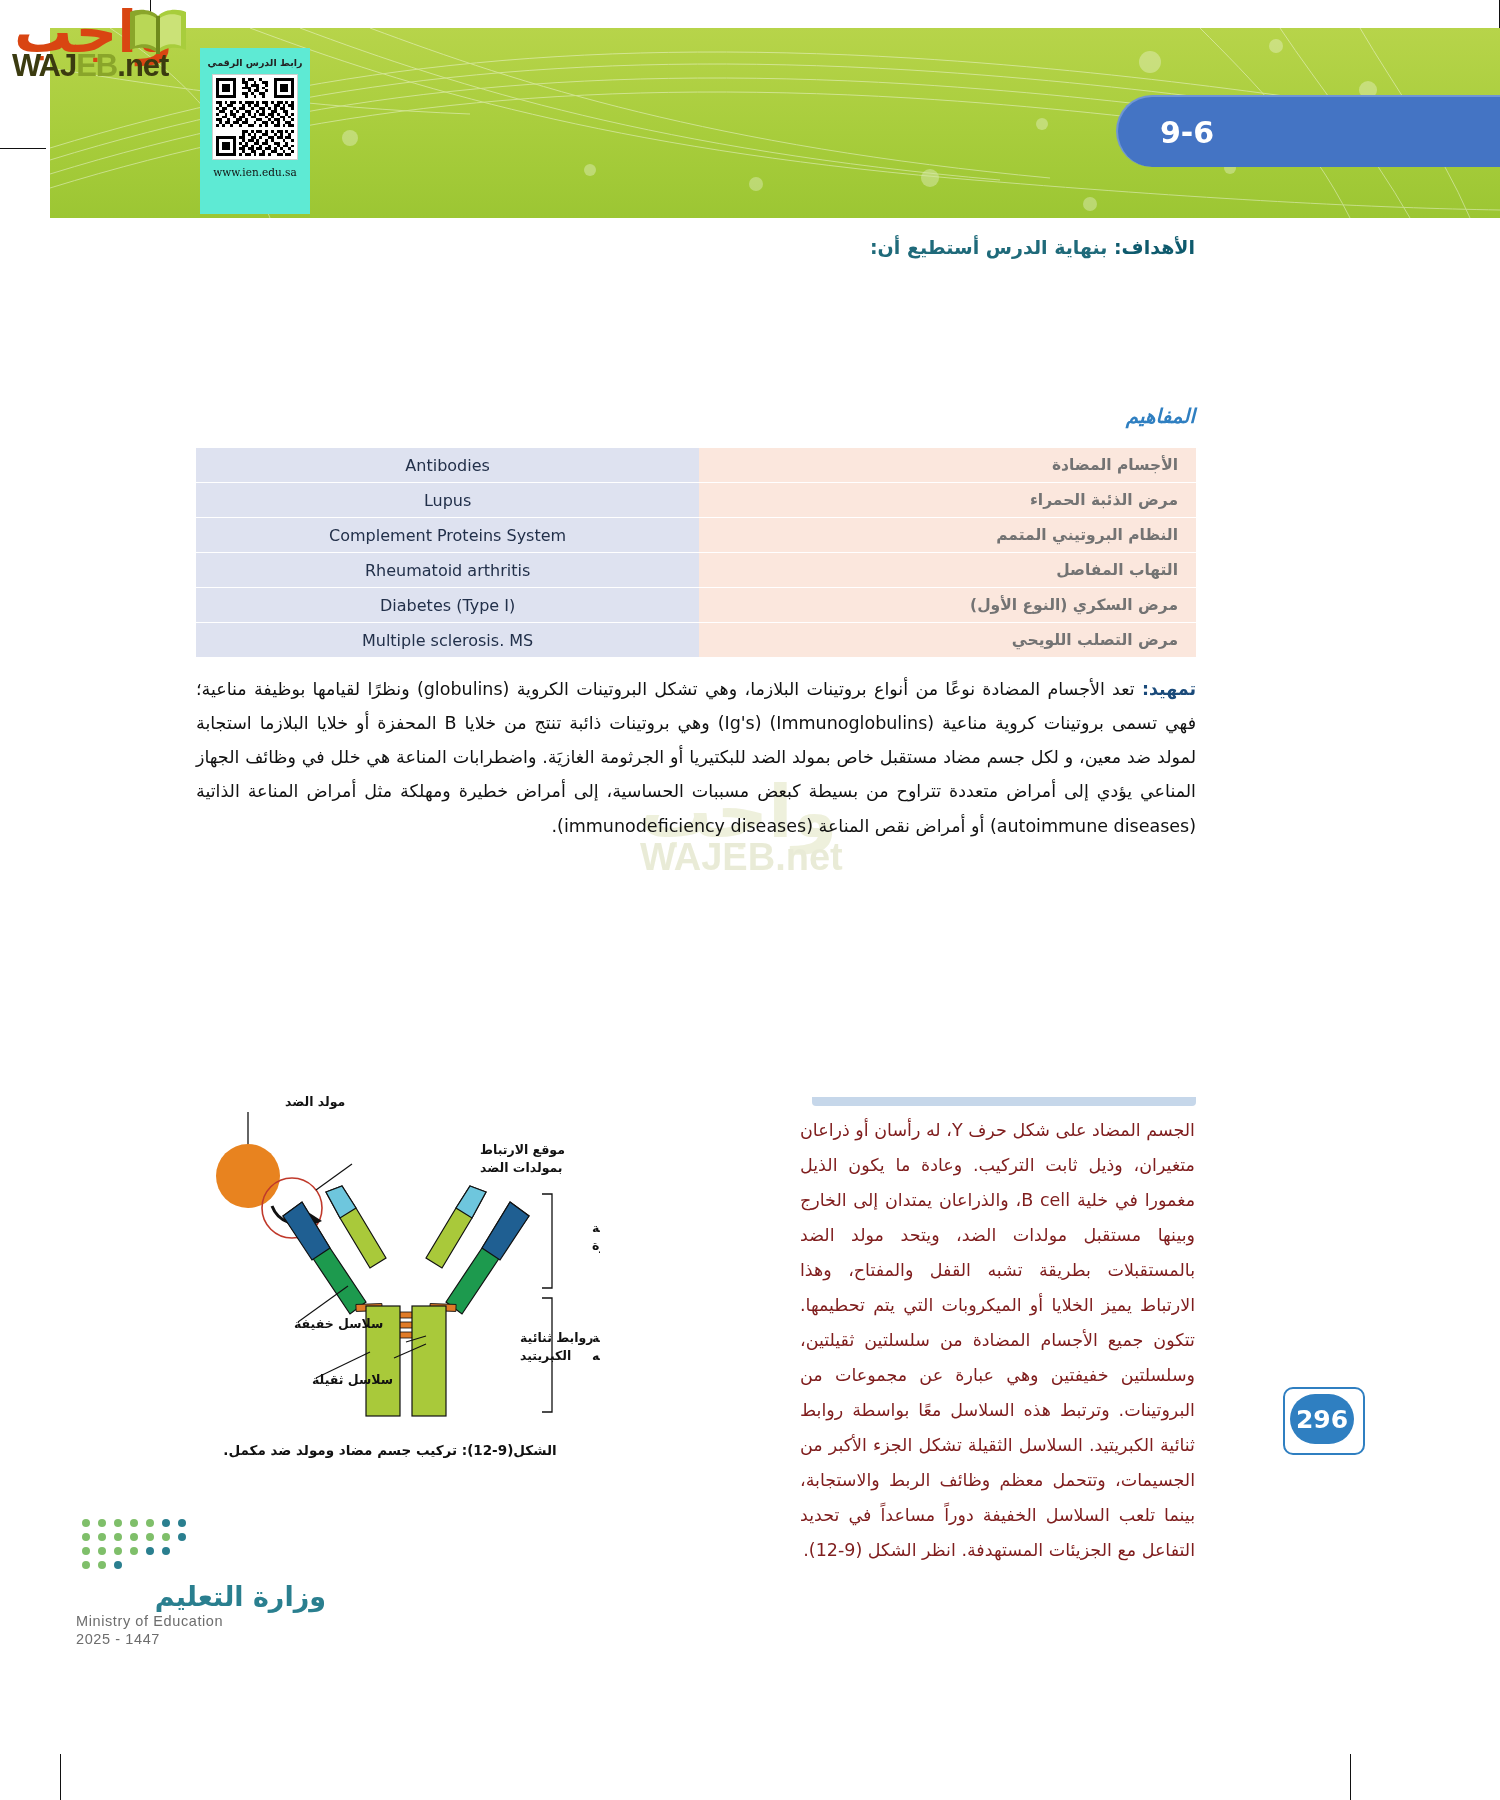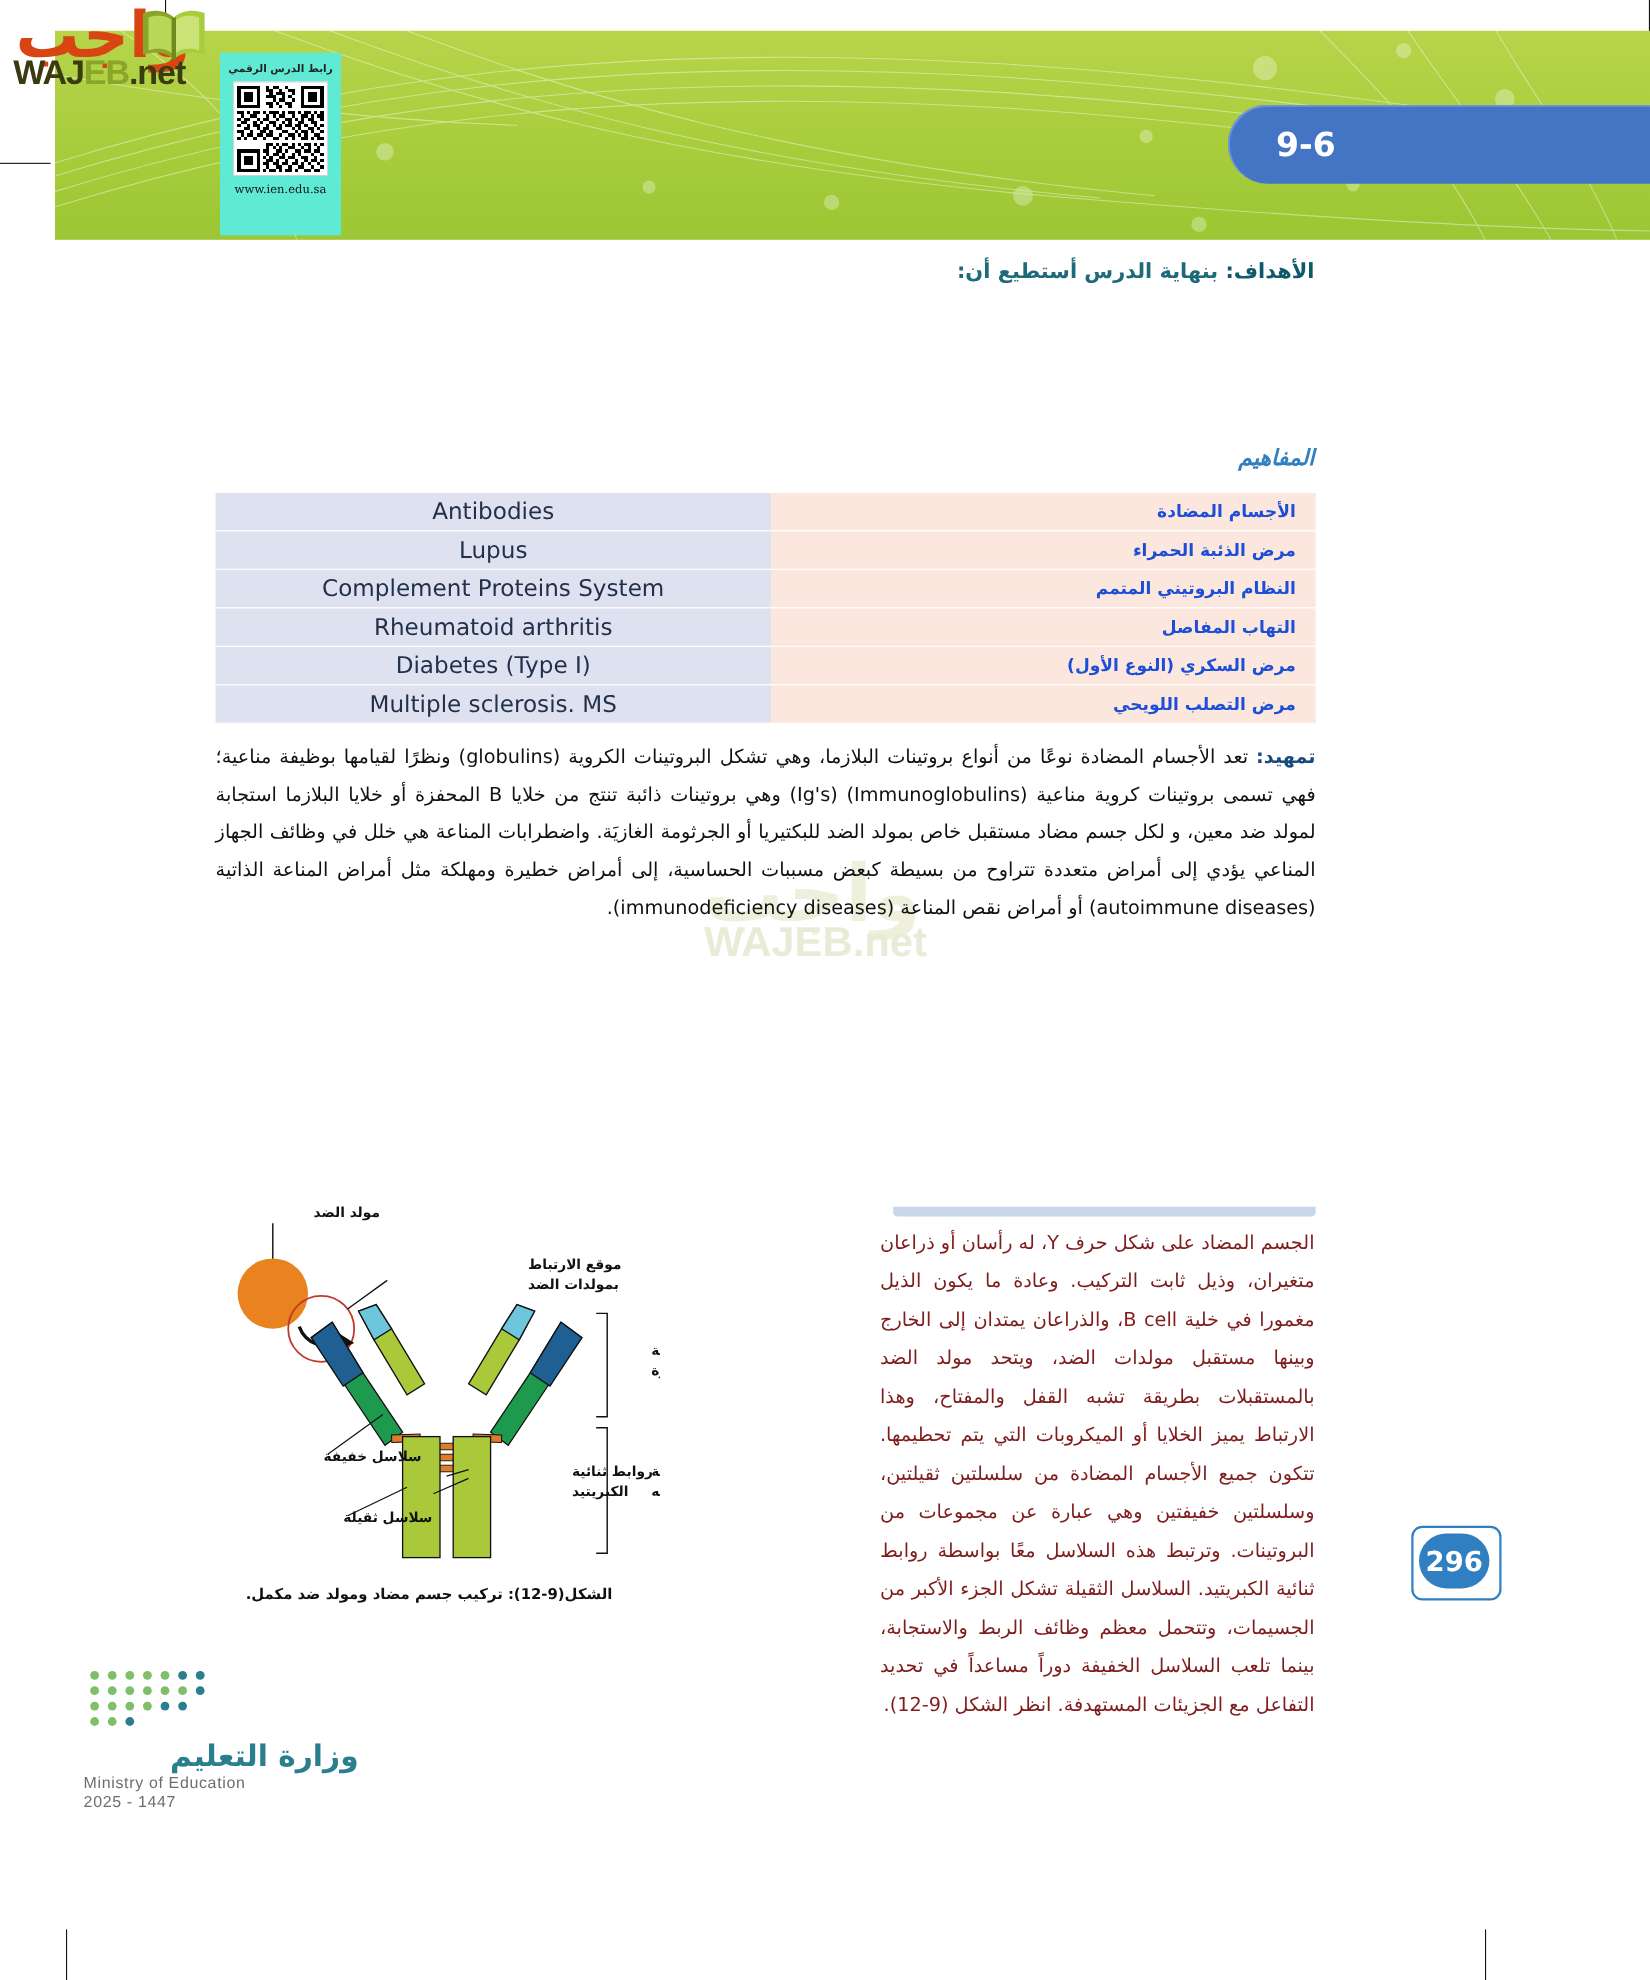--- a/index.html
+++ b/index.html
@@ -85,26 +85,26 @@
   }
 
   
   .ctable{
     position:absolute;left:196px;top:447px;width:1000px;
     border-collapse:collapse;direction:rtl;
   }
   .ctable td{height:34px;padding:0 18px;vertical-align:middle;}
   .ctable .ar{
     background:#fbe7dd;width:498px;text-align:right;
-    font-size:15.5px;font-weight:bold;color:#1d4ed8;
+    font-size:15.5px;font-weight:bold;color:#737373;
     border-bottom:1px solid #ffffff;border-top:1px solid #ffffff;
   }
   .ctable .en{
     background:#dee2f0;width:502px;text-align:center;
-    font-size:21px;color:#22304a;
+    font-size:16px;color:#22304a;
     border-bottom:1px solid #ffffff;border-top:1px solid #ffffff;
   }
 
   
   .intro{
     position:absolute;left:196px;top:672px;width:1000px;direction:rtl;
     text-align:justify;font-size:17.5px;line-height:1.95;color:#111;
     font-family:"DejaVu Sans",sans-serif;
   }
   .intro .kw{font-weight:bold;color:#1a4a7a;}

